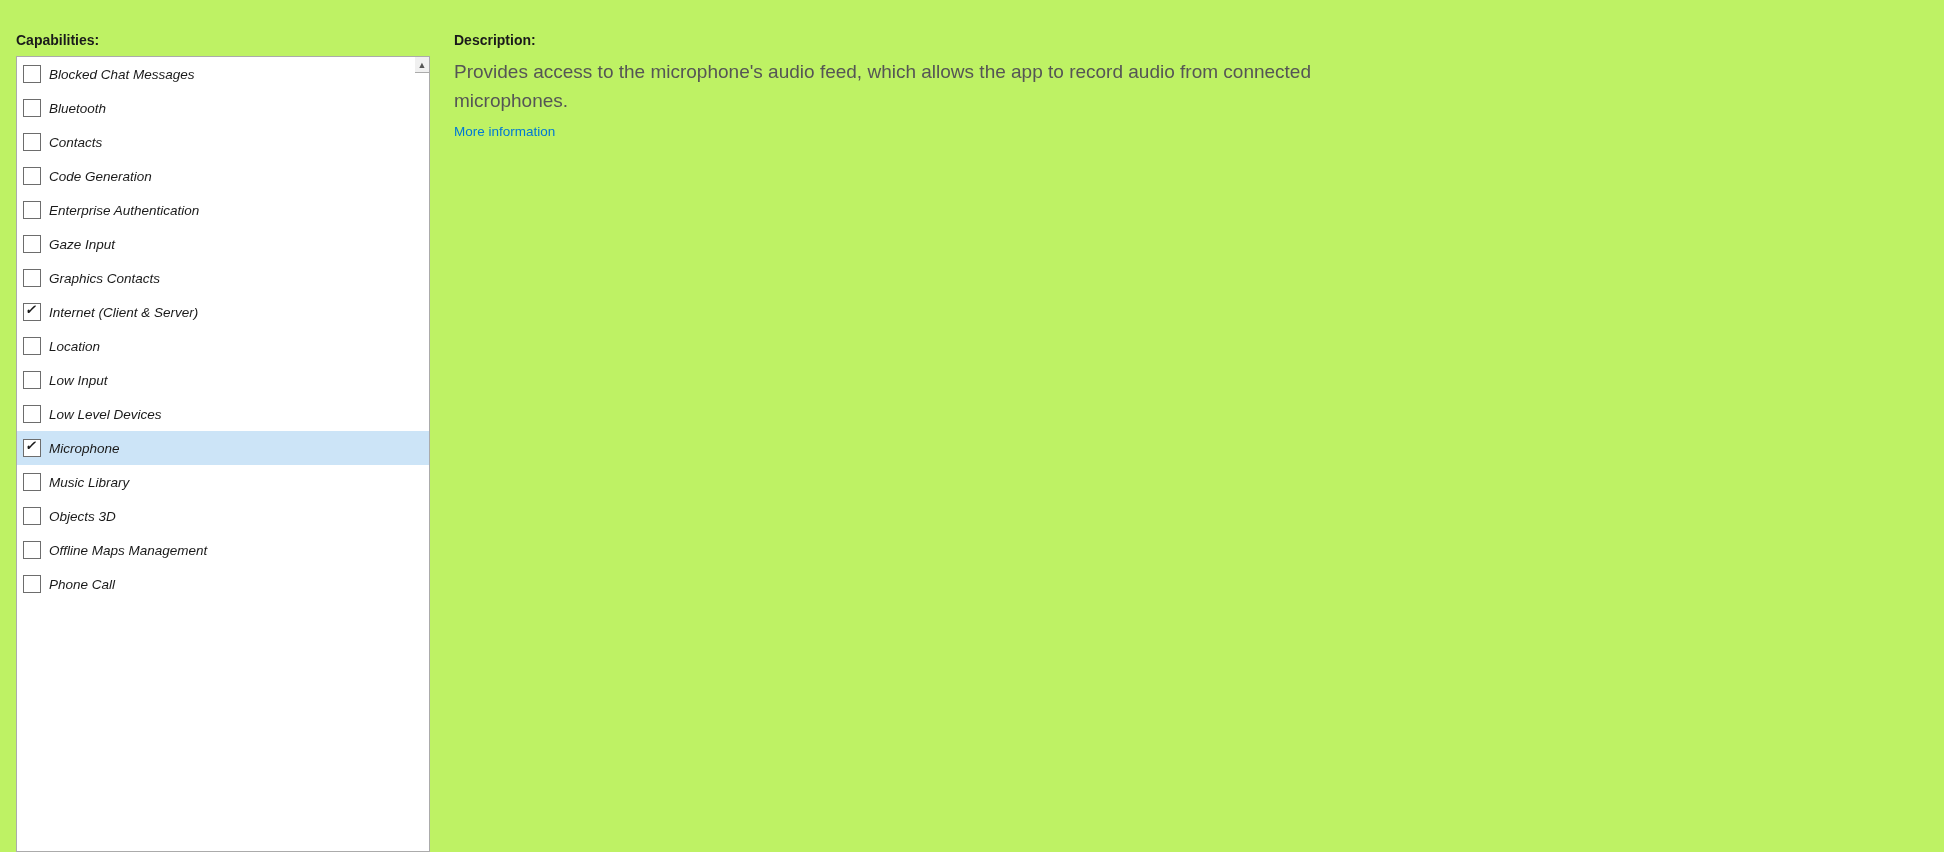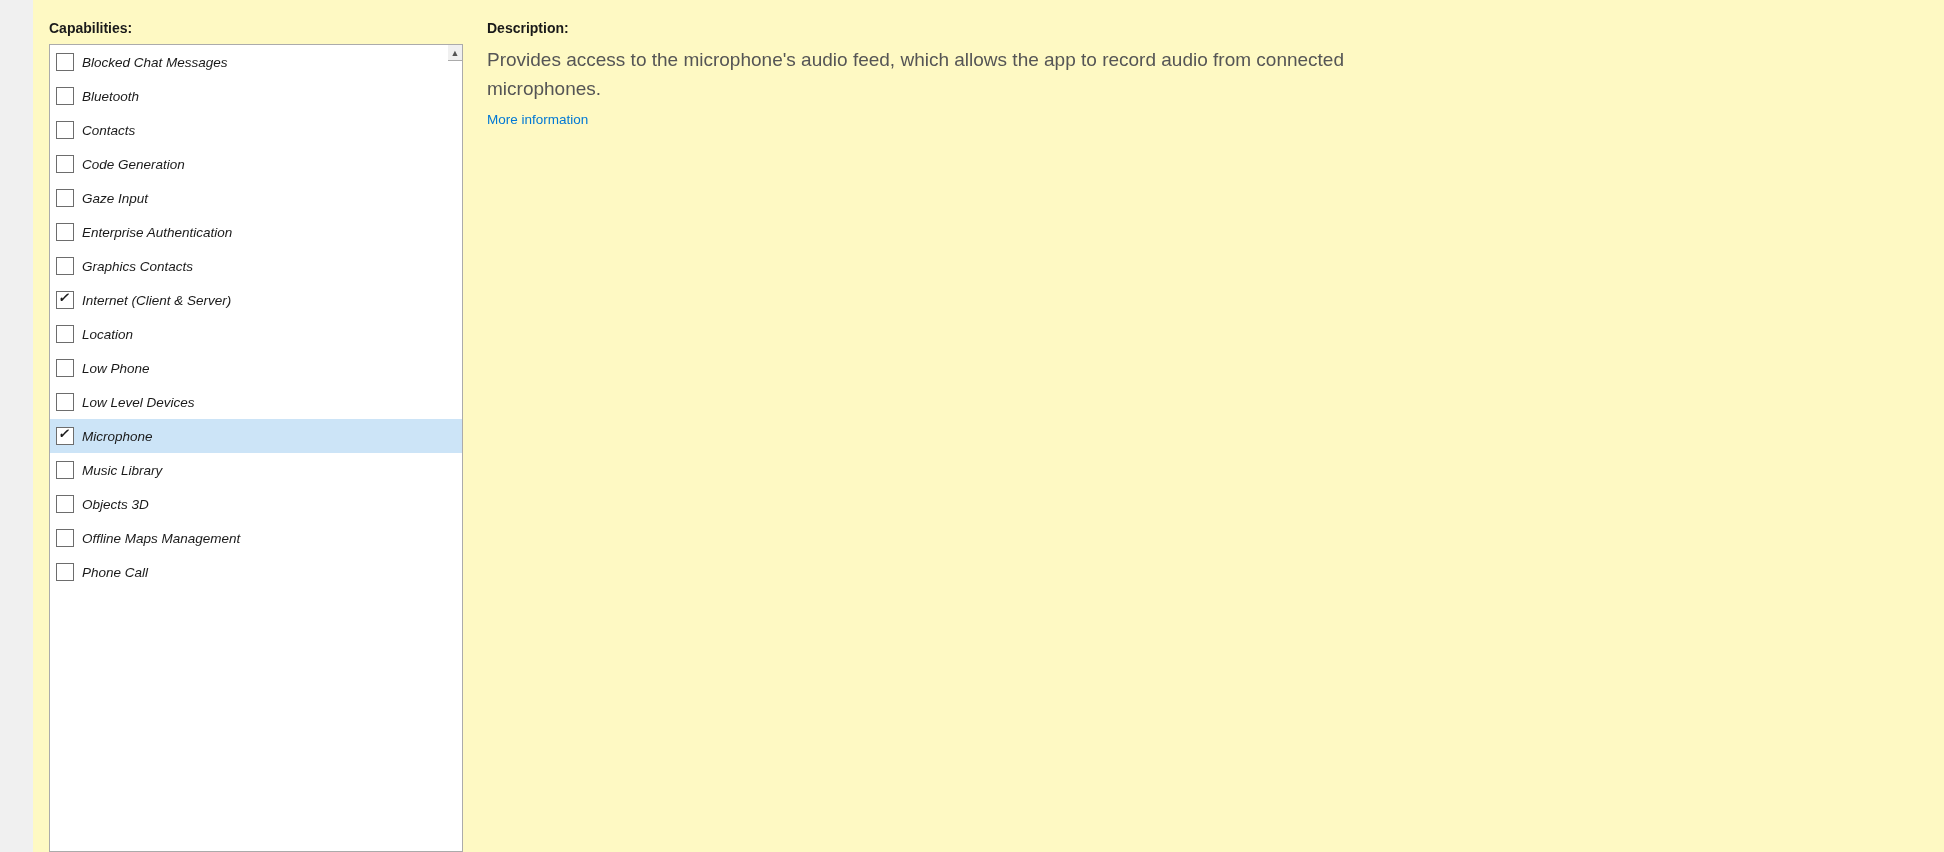--- a/index.html
+++ b/index.html
@@ -16,23 +16,22 @@
       width: 1944px;
       height: 852px;
       display: flex;
       padding: 0;
     }
 
     .main-container {
       display: flex;
       width: 100%;
       height: 100%;
-      background: #fef9c3;
-      padding: 20px 0 0 0;
-      margin-left: 33px;
+      background: #bef264;
+      padding: 32px 0 0 0;
     }
 
     .left-panel {
       width: 430px;
       min-width: 430px;
       display: flex;
       flex-direction: column;
       padding: 0 0 0 16px;
     }
 
@@ -179,41 +178,41 @@
           <div class="capability-item">
             <div class="checkbox-wrapper"></div>
             <span class="capability-label">Contacts</span>
           </div>
           <div class="capability-item">
             <div class="checkbox-wrapper"></div>
             <span class="capability-label">Code Generation</span>
           </div>
           <div class="capability-item">
             <div class="checkbox-wrapper"></div>
+            <span class="capability-label">Enterprise Authentication</span>
+          </div>
+          <div class="capability-item">
+            <div class="checkbox-wrapper"></div>
             <span class="capability-label">Gaze Input</span>
-          </div>
-          <div class="capability-item">
-            <div class="checkbox-wrapper"></div>
-            <span class="capability-label">Enterprise Authentication</span>
           </div>
           <div class="capability-item">
             <div class="checkbox-wrapper"></div>
             <span class="capability-label">Graphics Contacts</span>
           </div>
           <div class="capability-item">
             <div class="checkbox-wrapper checked"></div>
             <span class="capability-label">Internet (Client &amp; Server)</span>
           </div>
           <div class="capability-item">
             <div class="checkbox-wrapper"></div>
             <span class="capability-label">Location</span>
           </div>
           <div class="capability-item">
             <div class="checkbox-wrapper"></div>
-            <span class="capability-label">Low Phone</span>
+            <span class="capability-label">Low Input</span>
           </div>
           <div class="capability-item">
             <div class="checkbox-wrapper"></div>
             <span class="capability-label">Low Level Devices</span>
           </div>
           <div class="capability-item selected">
             <div class="checkbox-wrapper checked"></div>
             <span class="capability-label">Microphone</span>
           </div>
           <div class="capability-item">

